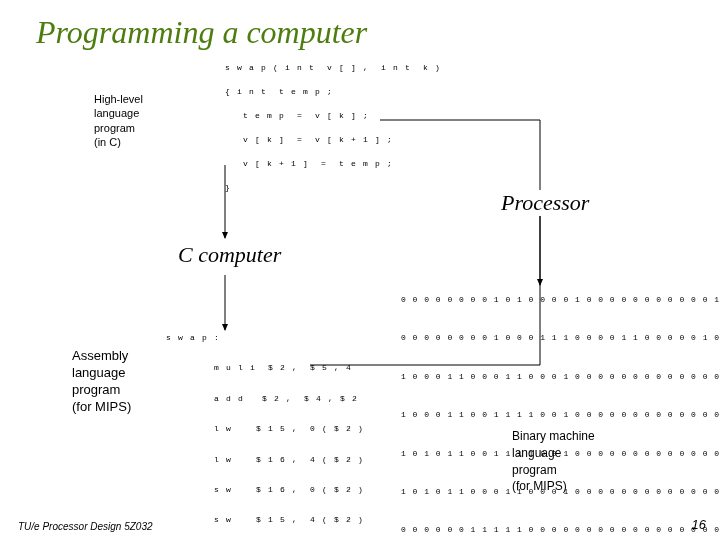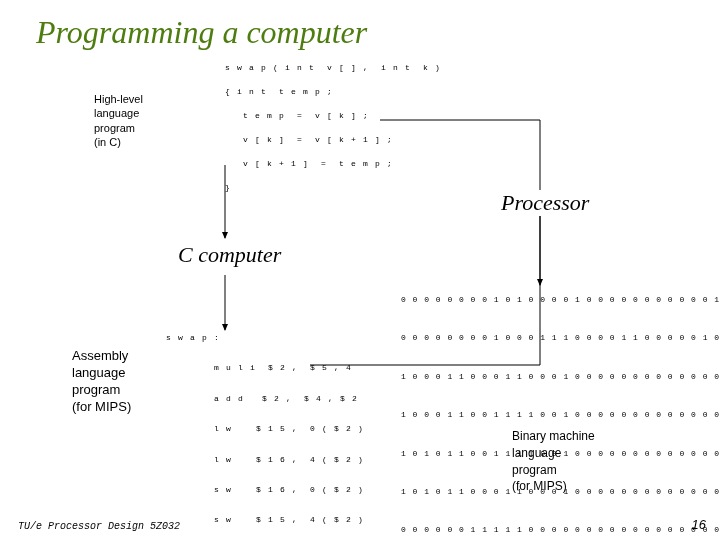--- a/index.html
+++ b/index.html
@@ -97,21 +97,21 @@
     left: 512px;
     font-family: Arial, Helvetica, sans-serif;
     font-size: 12px;
     color: #000;
     line-height: 1.4;
   }
   .footer-left {
     position: absolute;
     bottom: 8px;
     left: 18px;
-    font-family: Liberation Mono, monospace;
+    font-family: Liberation Sans, sans-serif;
     font-size: 10px;
     font-style: italic;
     color: #000;
   }
   .footer-right {
     position: absolute;
     bottom: 8px;
     right: 14px;
     font-family: Liberation Sans, sans-serif;
     font-size: 13px;

